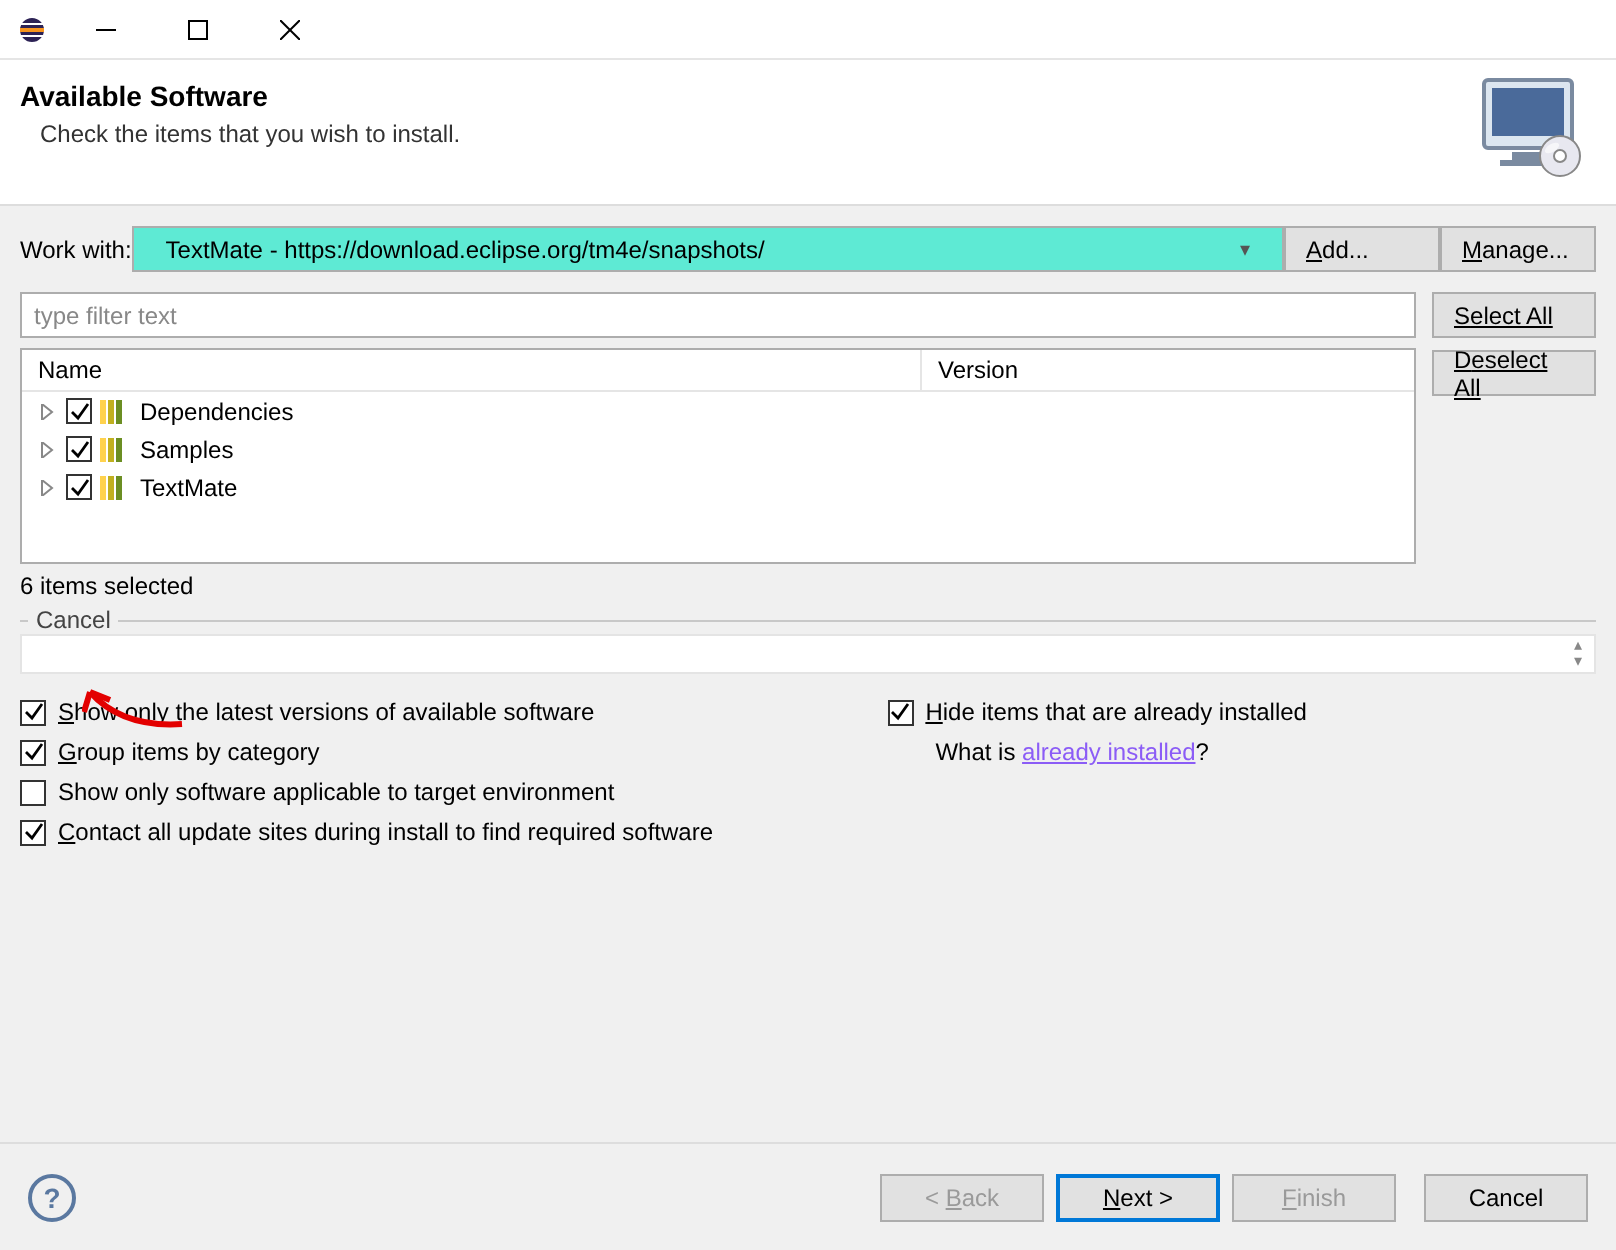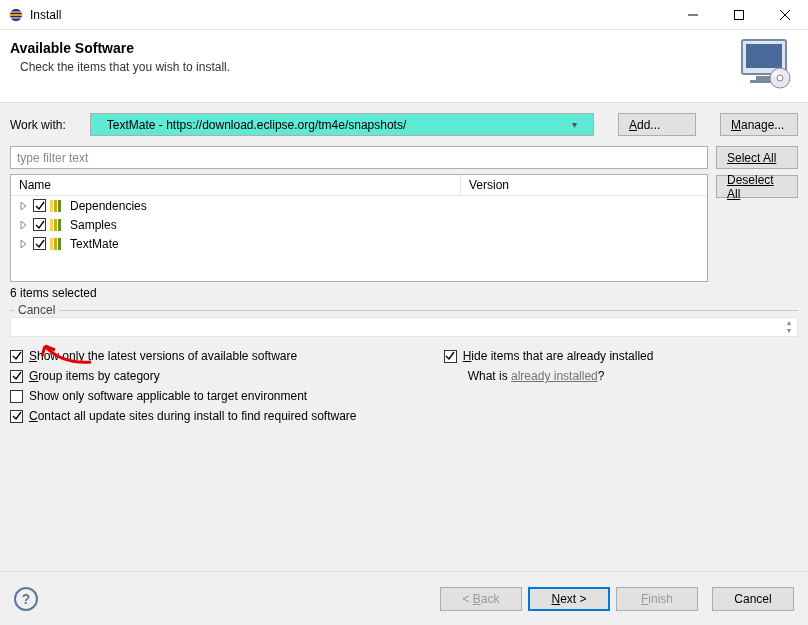--- a/index.html
+++ b/index.html
@@ -17,21 +17,21 @@
   
   .header { display: flex; align-items: flex-start; padding: 8px 14px 12px 10px; border-bottom: 1px solid #ddd; background: #fff; }
   .header-text { flex: 1; }
   .header-title { font-size: 14px; font-weight: bold; margin: 2px 0 4px 0; }
   .header-sub { font-size: 12px; margin-left: 10px; color: #333; }
   .header-icon { width: 58px; height: 52px; }
 
   
   .body { padding: 10px 10px 0 10px; background: #f0f0f0; height: calc(625px - 30px - 64px - 54px); display:flex; flex-direction:column; }
 
-  .workwith-row { display: flex; align-items: center; gap: 24px; margin-bottom: 10px; }
+  .workwith-row { display: flex; align-items: center; gap: 0; margin-bottom: 10px; }
   .workwith-row label { font-size: 12px; }
   .workwith-select { flex: 1; height: 23px; border: 1px solid #adadad; background: #5eead4; display: flex; align-items: center; padding: 0 16px; position: relative; }
   .workwith-select .val { flex: 1; font-size: 12px; white-space: nowrap; overflow: hidden; }
   .workwith-select .caret { font-size: 10px; color: #555; }
   .btn { height: 23px; min-width: 78px; border: 1px solid #adadad; background: #e1e1e1; font-size: 12px; display: inline-flex; align-items: center; padding: 0 10px; }
   .btn .mn { text-decoration: underline; }
 
   .maingrid { display: flex; gap: 8px; }
   .leftcol { flex: 1; display: flex; flex-direction: column; }
   .rightcol { width: 82px; display: flex; flex-direction: column; gap: 6px; text-decoration: underline; }
@@ -59,21 +59,21 @@
   .details-group { border-top: 1px solid #c8c8c8; margin-top: 2px; position: relative; padding-top: 6px; }
   .details-group .legend { position: absolute; top: -8px; left: 4px; background: #f0f0f0; padding: 0 4px; font-size: 12px; color: #444; }
   .details-box { background: #fff; height: 20px; border:1px solid #e4e4e4; margin-bottom: 10px; position: relative; }
   .details-scroll { position: absolute; right: 1px; top: 1px; bottom: 1px; width: 14px; display: flex; flex-direction: column; justify-content: space-between; }
   .details-scroll span { font-size: 8px; color: #888; text-align: center; line-height: 8px;}
 
   .opts { display: flex; gap: 40px; margin-top: 2px; }
   .optcol { flex: 1; display: flex; flex-direction: column; gap: 6px; font-size: 12px; }
   .optrow { display: flex; align-items: center; gap: 6px; }
   .ck { width: 13px; height: 13px; border: 1px solid #333; background: #fff; display:inline-flex; align-items:center; justify-content:center;}
-  a.link { color: #737373; text-decoration: underline; }
+  a.link { color: #8b5cf6; text-decoration: underline; }
   .mn { text-decoration: underline; }
 
   
   .arrow-annot { position: absolute; left: 41px; top: 340px; pointer-events: none; }
 
   
   .bottom { position: absolute; left:0; right:0; bottom:0; height: 54px; border-top: 1px solid #ddd; background: #f0f0f0; display: flex; align-items: center; padding: 0 14px; }
   .help { width: 24px; height: 24px; border: 2px solid #5a78a0; border-radius: 50%; color: #5a78a0; display: flex; align-items: center; justify-content: center; font-weight: bold; font-size: 14px; }
   .spacer { flex: 1; }
   .navbtn { height: 24px; min-width: 82px; border: 1px solid #adadad; background: #e1e1e1; font-size: 12px; margin-left: 6px; display: inline-flex; align-items:center; justify-content:center; }
@@ -84,21 +84,20 @@
 <body>
 
 <div class="titlebar">
   <span class="icon">
     <svg width="16" height="16" viewBox="0 0 16 16">
         <circle cx="8" cy="8" r="6.5" fill="#2c2255" stroke="#fff" stroke-width="1"></circle>
         <path d="M2 8h12" stroke="#f7941e" stroke-width="2"></path>
         <path d="M2 5h12 M2 11h12" stroke="#fff" stroke-width="1"></path>
       </svg>
   </span>
-  <span class="title">Install</span>
   <div class="winbtns">
     <div class="winbtn">
         <svg width="10" height="10">
           <line x1="0" y1="5" x2="10" y2="5" stroke="#000"></line>
         </svg>
       </div>
     <div class="winbtn">
         <svg width="10" height="10">
           <rect x="0.5" y="0.5" width="9" height="9" fill="none" stroke="#000"></rect>
         </svg>

